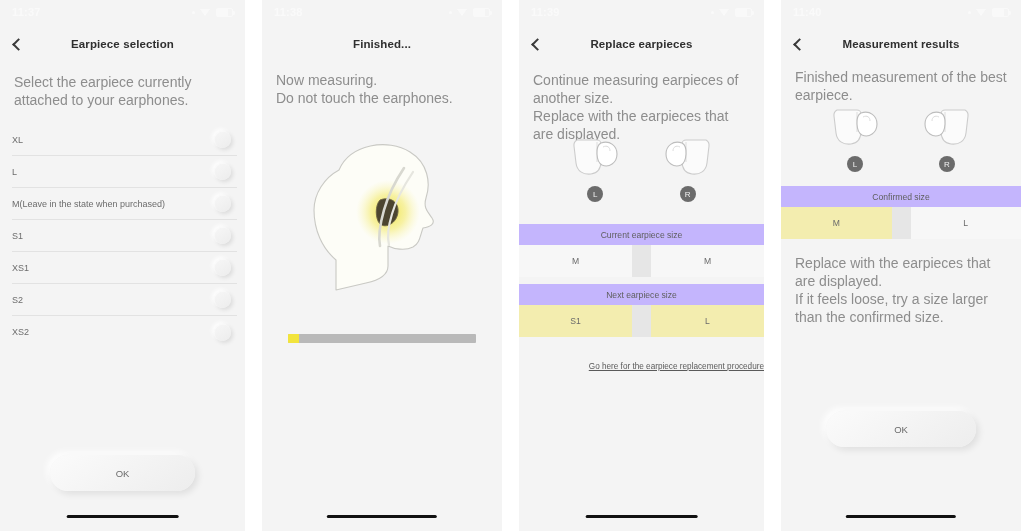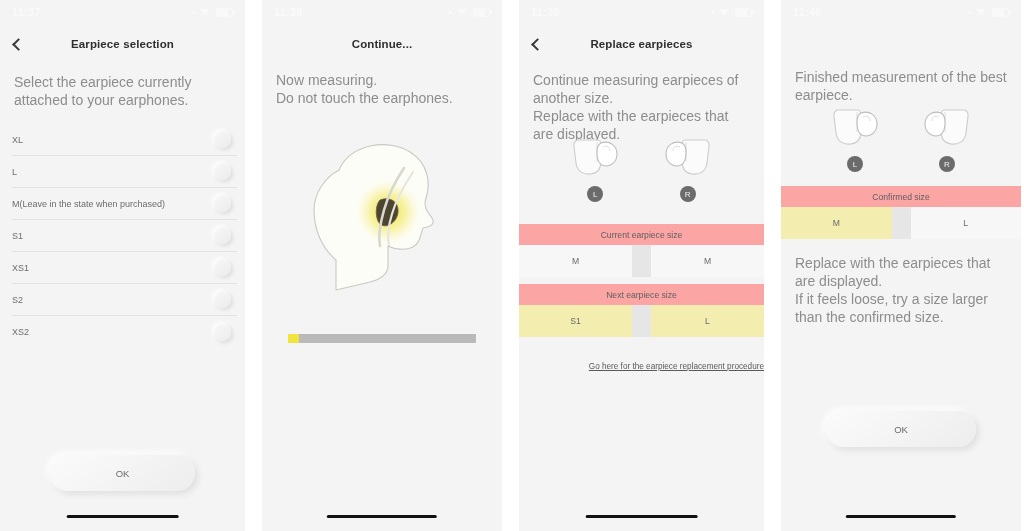--- a/index.html
+++ b/index.html
@@ -137,21 +137,21 @@
   .bud { display: flex; flex-direction: column; align-items: center; gap: 6px; }
   .lr-badge {
     width: 16px; height: 16px; border-radius: 50%;
     background: #6b6b6b; color: #f2f2f2;
     font-size: 8px; display: flex; align-items: center; justify-content: center;
   }
 
   
   .tbl { position: absolute; left: 0; right: 0; }
   .tbl-head {
-    height: 21px; background: #fca5a5;
+    height: 21px; background: #c4b5fd;
     display: flex; align-items: center; justify-content: center;
     font-size: 8.6px; color: #5e5e5e;
   }
   .tbl-row { display: flex; height: 32px; }
   .cell {
     flex: 1; display: flex; align-items: center; justify-content: center;
     font-size: 8.6px; color: #6a6a6a; background: #f7f7f7;
   }
   .cell.hl { background: #f3edaf; }
   .cell-sep { width: 19px; background: #e6e6e6; flex: 0 0 auto; }
@@ -231,21 +231,21 @@
       <span class="sb-right">
         <span class="sb-dot"></span>
         <span class="sb-wifi"></span>
         <span class="sb-batt">
             <i></i>
           </span>
       </span>
     </div>
 
     <div class="hdr no-back">
-      <div class="hdr-title">Continue...</div>
+      <div class="hdr-title">Finished...</div>
     </div>
 
     <div class="desc" style="top:72px; white-space:pre-line;">Now measuring.
 Do not touch the earphones.</div>
 
     <div class="head-wrap">
       <svg width="180" height="175" viewBox="0 0 180 175">
         <defs>
           <radialGradient id="glow" cx="50%" cy="50%" r="50%">
             <stop offset="0%" stop-color="#efe23a" stop-opacity="0.95"></stop>
@@ -350,20 +350,26 @@
       <span class="sb-time">11:40</span>
       <span class="sb-right">
         <span class="sb-dot"></span>
         <span class="sb-wifi"></span>
         <span class="sb-batt">
             <i></i>
           </span>
       </span>
     </div>
 
+    <div class="hdr">
+      <div class="back-btn">
+        <span class="chev"></span>
+      </div>
+      <div class="hdr-title">Measurement results</div>
+    </div>
 
     <div class="desc" style="top:69px;">Finished measurement of the best earpiece.</div>
 
     <div class="buds" style="top:104px; padding:0 28px;">
       <div class="bud">
         <svg width="56" height="46" viewBox="0 0 56 46">
           <path d="M10 6 h20 a4 4 0 0 1 4 4 v17 c0 7 -3 12 -10 13 c-8 1 -14 -3 -15 -11 L7 12 a6 6 0 0 1 3 -6 Z" fill="#fbfbfb" stroke="#cccccc" stroke-width="1.1"></path>
           <path d="M30 8 v20" fill="none" stroke="#dddddd" stroke-width="1"></path>
           <path d="M34 9 c9 -3 16 3 16 11 c0 9 -8 14 -15 11 c-6 -3 -7 -19 -1 -22 Z" fill="#ffffff" stroke="#bdbdbd" stroke-width="1.1"></path>
           <path d="M36 13 c4 -2 7 0 7 4" fill="none" stroke="#dcdcdc" stroke-width="1"></path>

